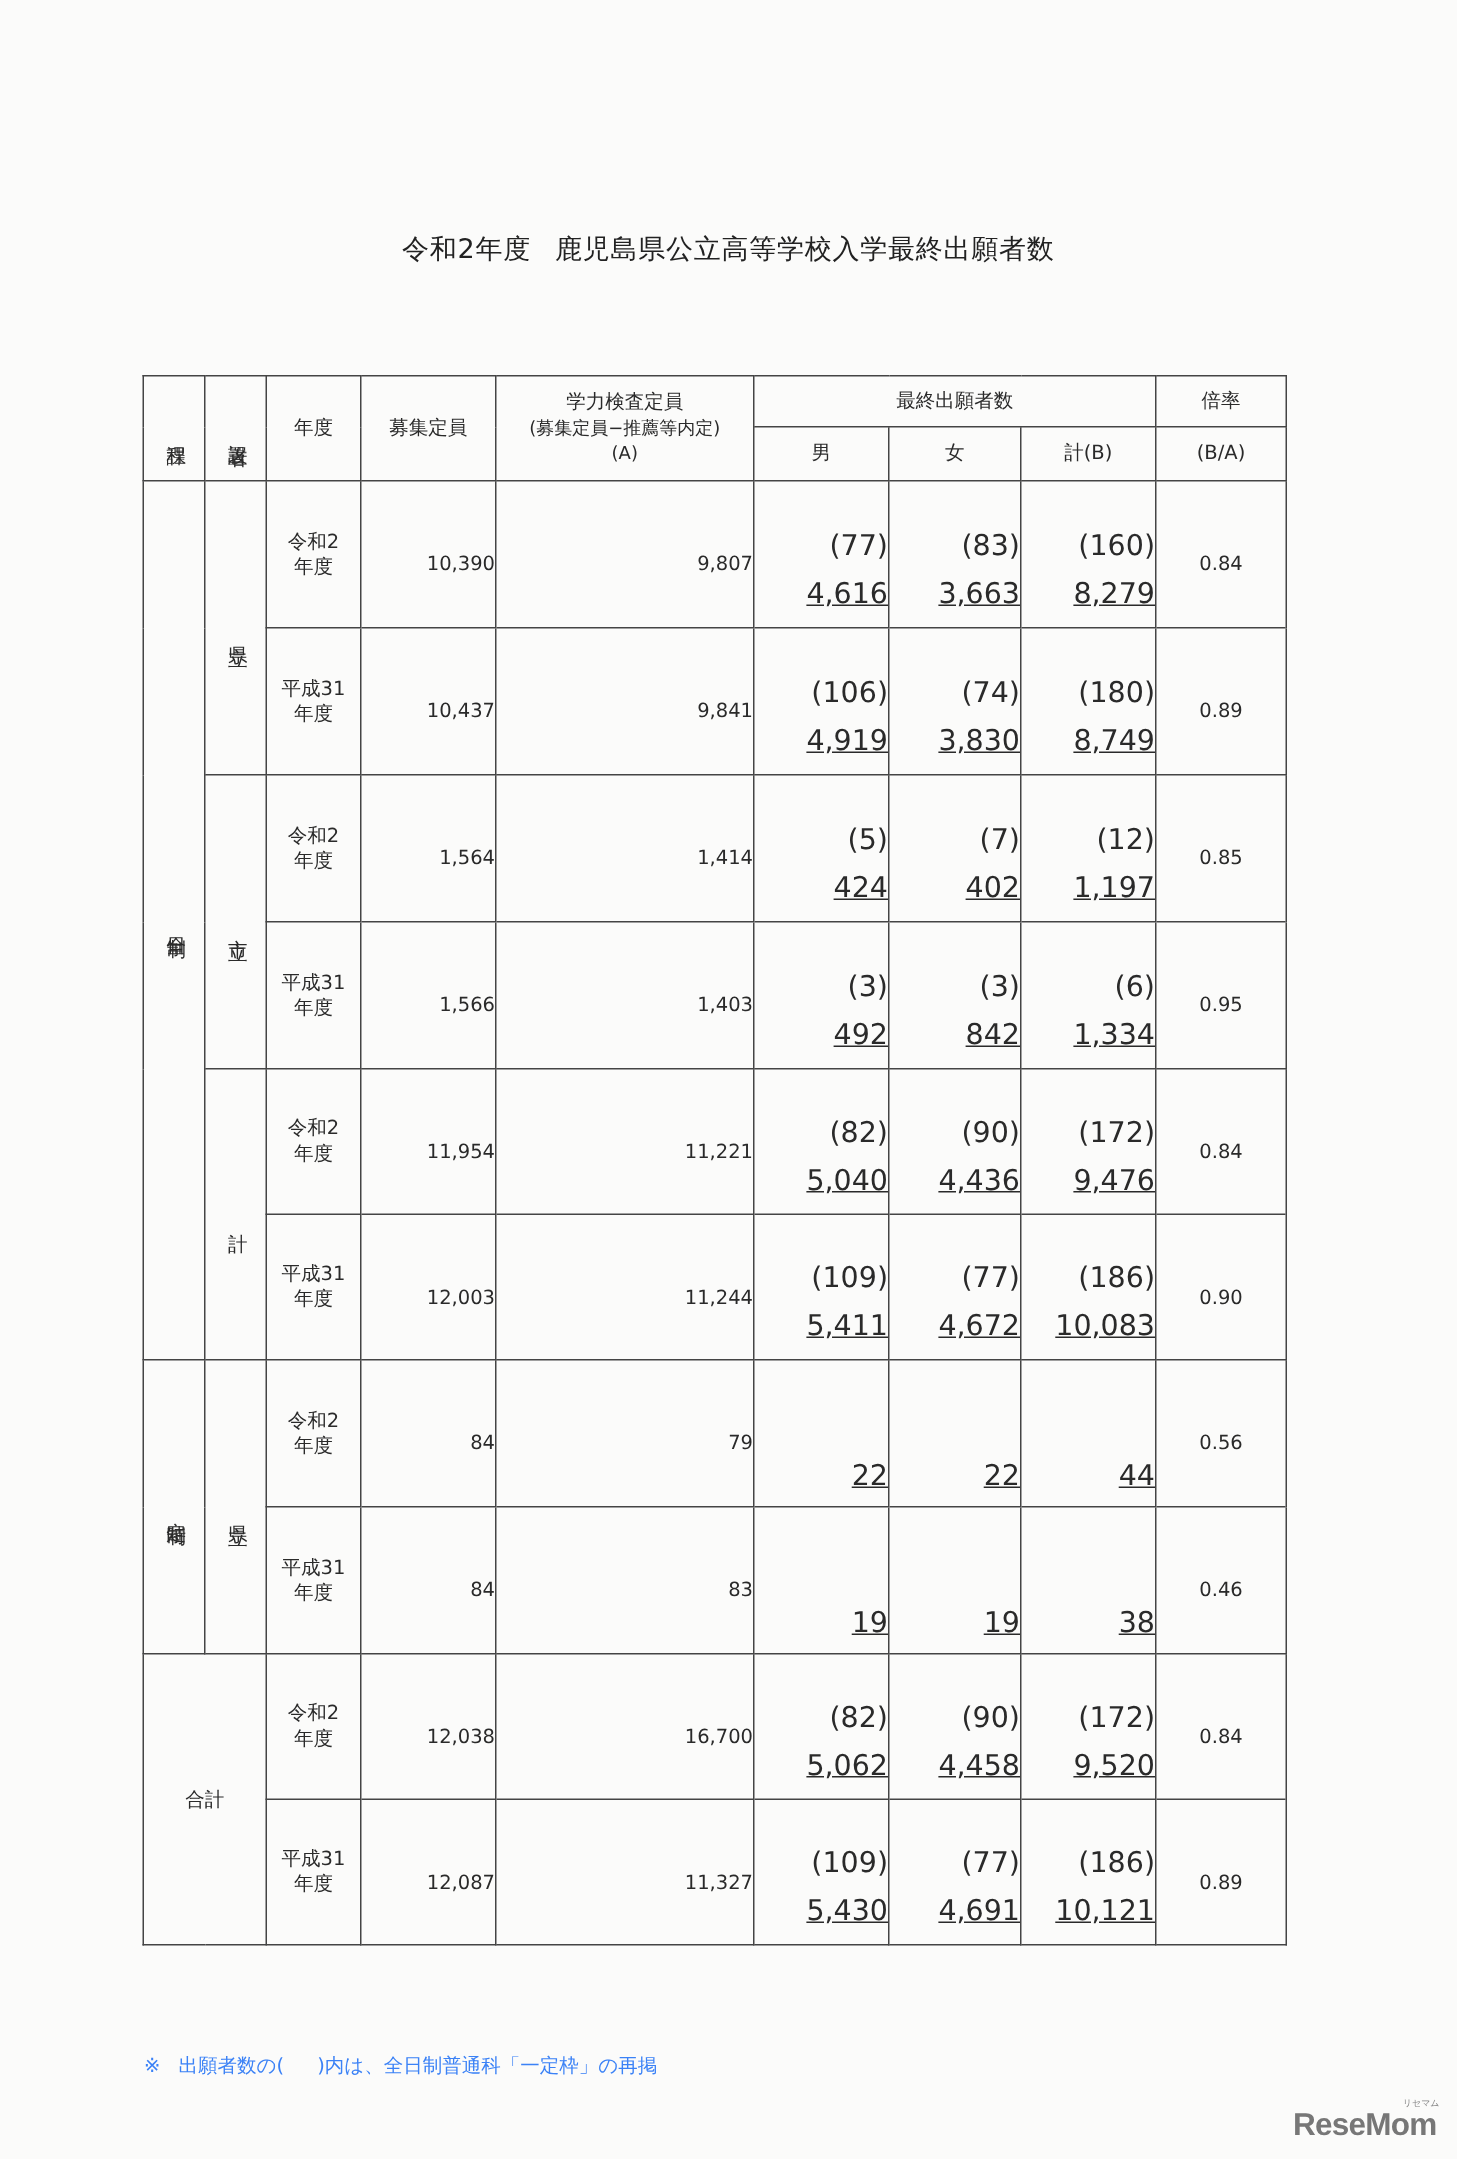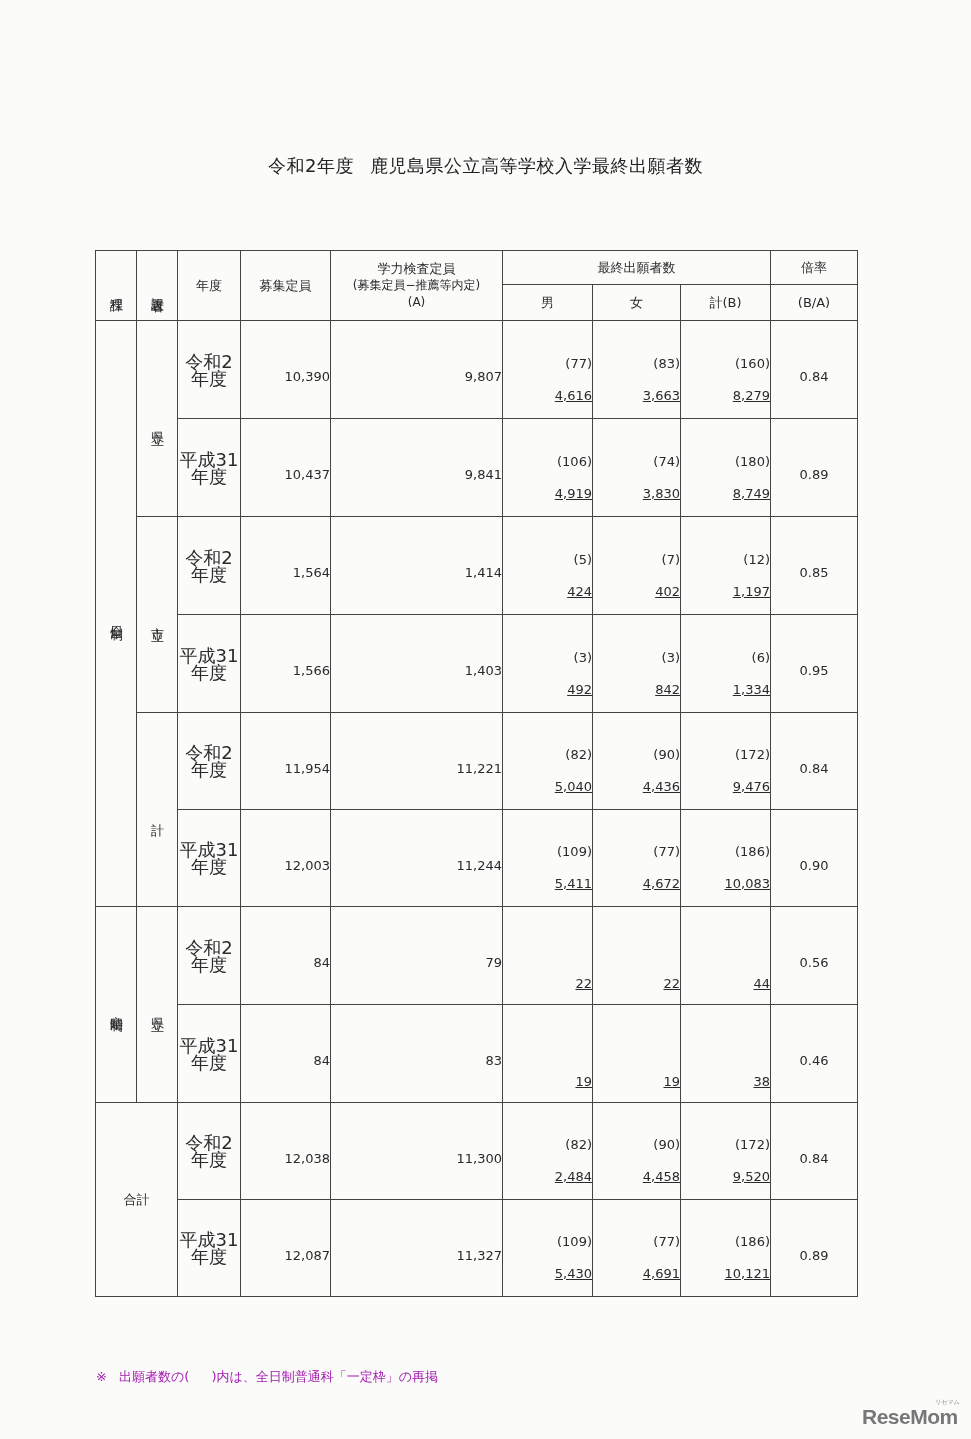--- a/index.html
+++ b/index.html
@@ -15,32 +15,32 @@
   table.main {
     position:absolute; left:95px; top:250px; border-collapse:collapse;
     table-layout:fixed; font-size:13px;
   }
   table.main td, table.main th {
     border:1px solid #444; padding:0; font-weight:normal; vertical-align:middle;
   }
   th.hd { text-align:center; line-height:17px; }
   .vert { writing-mode:vertical-rl; text-orientation:upright; letter-spacing:1px; display:inline-block; font-size:13px; line-height:14px; }
   td.cat { text-align:center; }
-  td.year { text-align:center; vertical-align:top; padding-top:28px; line-height:17px; font-size:18px;margin-top:41px; }
+  td.year { text-align:center; vertical-align:top; padding-top:28px; line-height:17px; font-size:13px;margin-top:41px; }
   td.num { text-align:right; padding-right:10px; vertical-align:middle; position:relative; }
   td.num .v { display:block; padding-top:14px; }
-  td.app { text-align:right; padding-right:10px; vertical-align:top; line-height:16px; font-size:13px; }
+  td.app { text-align:right; padding-right:10px; vertical-align:top; line-height:16px; font-size:19px; }
   td.app .p { display:block; margin-top:20px; height:16px; }
   td.app .v { display:block; margin-top:16px;text-decoration:underline; }
   td.app .v.solo { margin-top:56px;text-align:right; }
   td.rate { text-align:center; padding-right:12px; }
   td.rate .v { display:block; padding-top:14px; }
   tr.dotted-bottom td.dotcell { border-bottom:1px dotted #777; }
   .note {
-    position:absolute; left:96px; top:1368px; font-size:13px; color:#a21caf;
+    position:absolute; left:96px; top:1368px; font-size:13px; color:#3b82f6;
   }
   .note .gap { display:inline-block; width:22px; }
   .logo {
     position:absolute; left:862px; top:1405px; font-family:"Liberation Sans","DejaVu Sans",sans-serif;
     font-weight:bold; font-size:21px; color:#777; letter-spacing:-0.5px;
   }
   .logo small { position:absolute; right:-2px; top:-7px; font-size:6px; font-weight:normal; color:#888; letter-spacing:0; }
 </style>
 </head>
 <body>
@@ -307,25 +307,25 @@
     <tr class="dotted-bottom" style="height:97px">
       <td class="cat" rowspan="2" colspan="2">合計</td>
       <td class="year dotcell">
           <div>令和2</div>
           <div>年度</div>
         </td>
       <td class="num dotcell">
           <span class="v">12,038</span>
         </td>
       <td class="num dotcell">
-          <span class="v">11,300</span>
+          <span class="v">16,700</span>
         </td>
       <td class="app dotcell">
           <span class="p">(82)</span>
-          <span class="v">2,484</span>
+          <span class="v">5,062</span>
         </td>
       <td class="app dotcell">
           <span class="p">(90)</span>
           <span class="v">4,458</span>
         </td>
       <td class="app dotcell">
           <span class="p">(172)</span>
           <span class="v">9,520</span>
         </td>
       <td class="rate dotcell">

